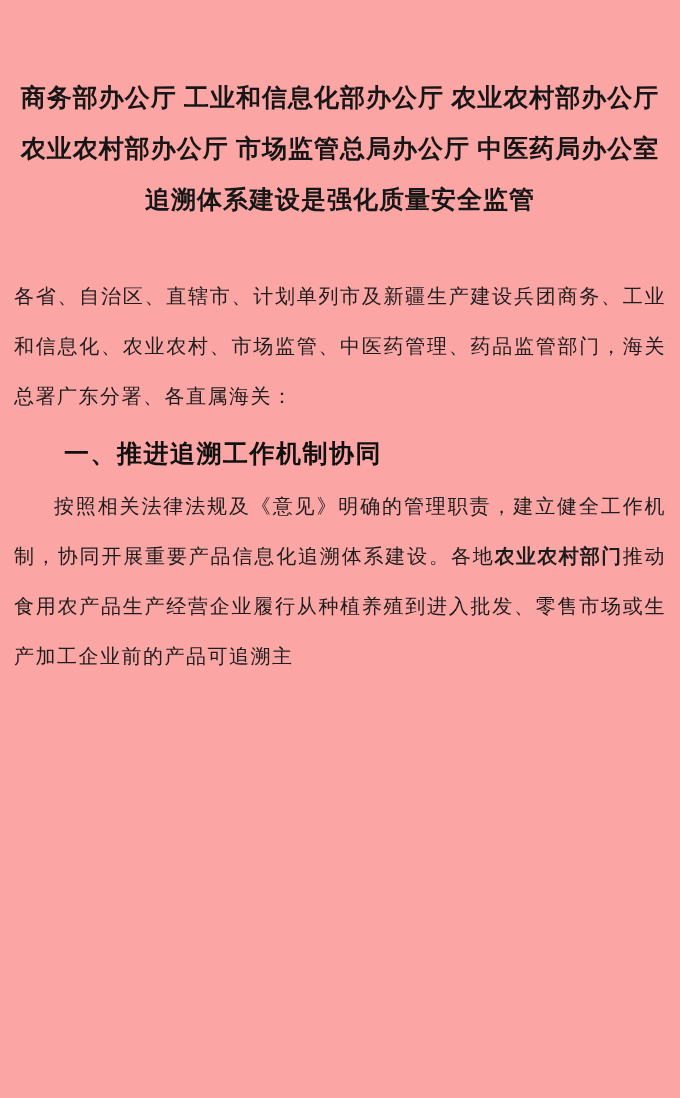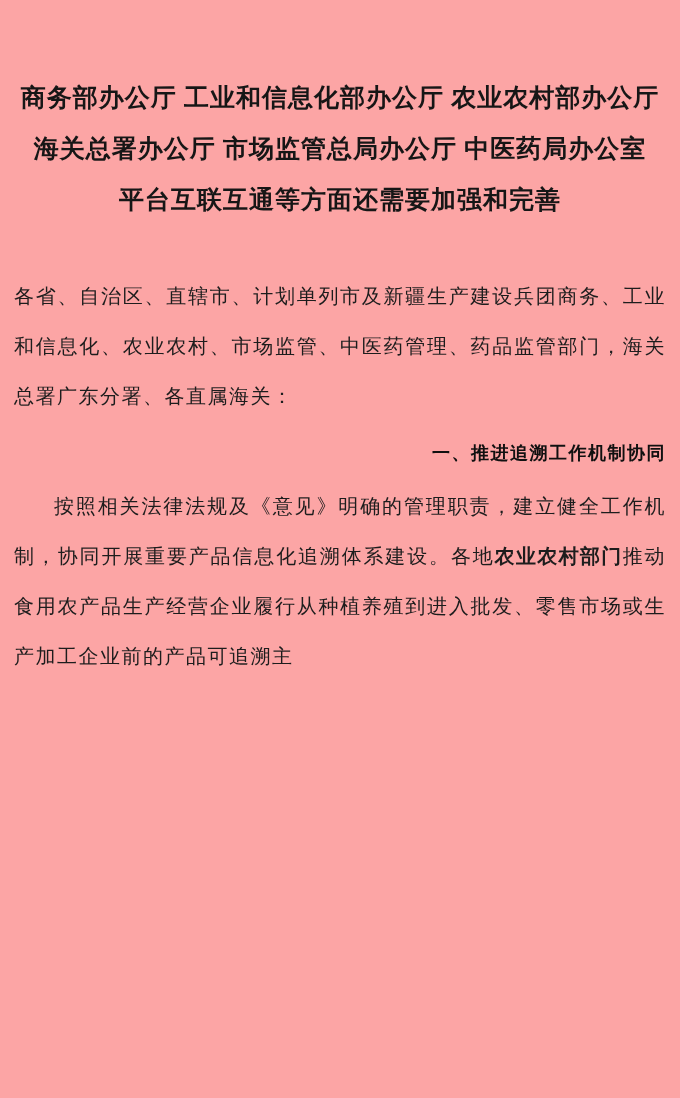--- a/index.html
+++ b/index.html
@@ -40,42 +40,41 @@
     text-align: justify;
     color: #1d1d1d;
   }
   .indent {
     text-indent: 2em;
   }
   .section-heading {
     margin: 6px 0 2px 0;
     font-family: "Liberation Sans", "DejaVu Sans", sans-serif;
     font-weight: bold;
-    font-size: 18px;
+    font-size: 25px;
     line-height: 52px;
     letter-spacing: 1.5px;
     text-indent: 2em;
     color: #101010;
-    text-align: right;
   }
   .bold-term {
     font-weight: bold;
     font-family: "Liberation Sans", "DejaVu Sans", sans-serif;
     letter-spacing: 1px;
   }
 </style>
 </head>
 <body>
 
 <div class="sheet">
 
   <h1 class="doc-title">
     <span class="title-line">商务部办公厅 工业和信息化部办公厅 农业农村部办公厅</span>
-    <span class="title-line">海关总署办公厅 市场监管总局办公厅 中医药局办公室</span>
-    <span class="title-line">平台互联互通等方面还需要加强和完善</span>
+    <span class="title-line">农业农村部办公厅 市场监管总局办公厅 中医药局办公室</span>
+    <span class="title-line">追溯体系建设是强化质量安全监管</span>
   </h1>
 
   <p class="para">各省、自治区、直辖市、计划单列市及新疆生产建设兵团商务、工业和信息化、农业农村、市场监管、中医药管理、药品监管部门，海关总署广东分署、各直属海关：</p>
 
 
   <h2 class="section-heading">一、推进追溯工作机制协同</h2>
 
   <p class="para indent"><span>按照相关法律法规及《意见》明确的管理职责，建立健全工作机制，协同开展重要产品信息化追溯体系建设。各地</span><span class="bold-term">农业农村部门</span><span>推动食用农产品生产经营企业履行从种植养殖到进入批发、零售市场或生产加工企业前的产品可追溯主</span></p>
 
 </div>

